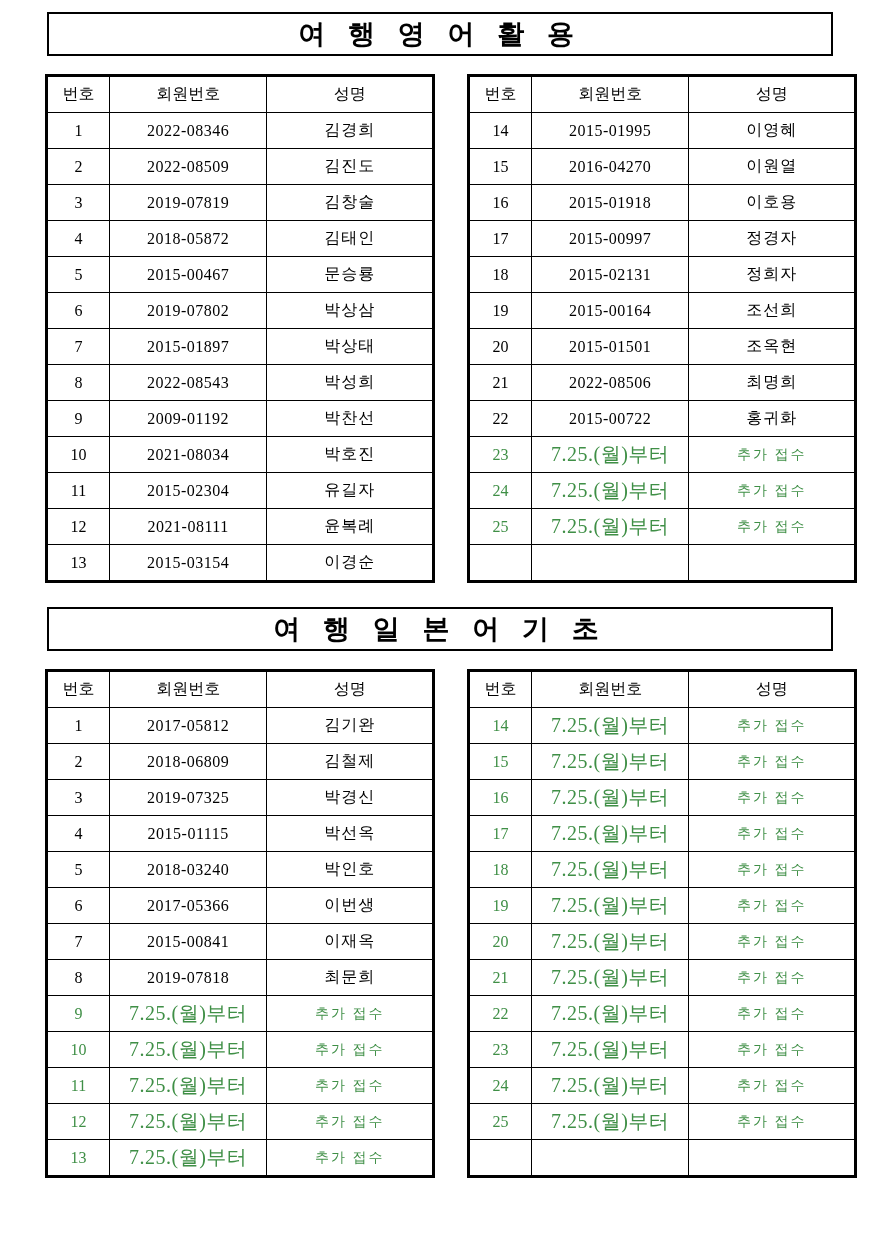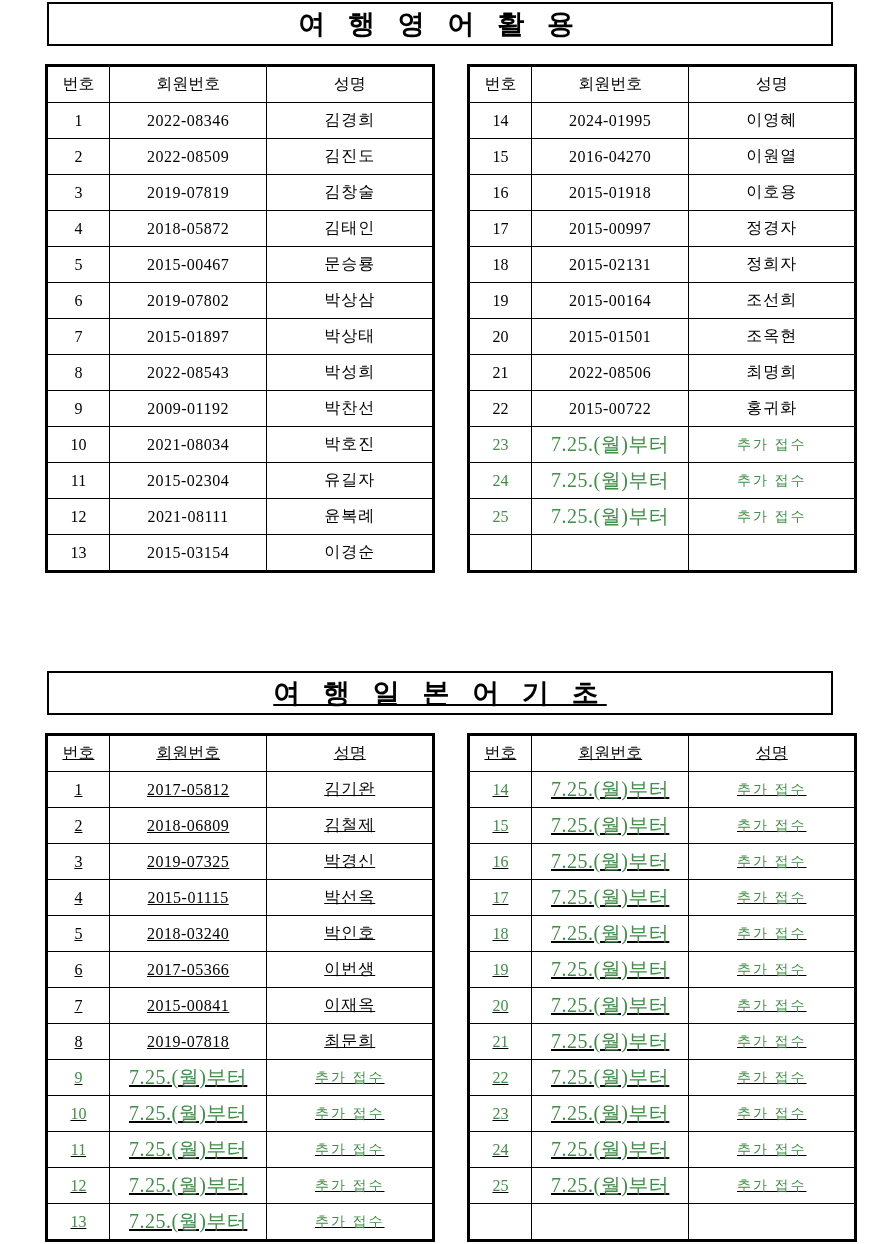--- a/index.html
+++ b/index.html
@@ -17,22 +17,22 @@
     height: 1244px;
     position: relative;
     padding: 0;
     background: #ffffff;
   }
   .section {
     position: absolute;
     left: 0;
     width: 880px;
   }
-  #section-0 { top: 2px; }
-  #section-1 { top: 671px; text-decoration: underline; }
+  #section-0 { top: 12px; }
+  #section-1 { top: 607px; }
 
   .title-bar {
     margin: 0 auto;
     width: 786px;
     height: 44px;
     border: 2px solid #000000;
     display: flex;
     align-items: center;
     justify-content: center;
     background: #ffffff;
@@ -192,21 +192,21 @@
           <thead>
             <tr>
               <th>번호</th>
               <th>회원번호</th>
               <th>성명</th>
             </tr>
           </thead>
           <tbody>
               <tr>
                 <td class="num">14</td>
-                <td class="id">2024-01995</td>
+                <td class="id">2015-01995</td>
                 <td class="name">이영혜</td>
               </tr>
               <tr>
                 <td class="num">15</td>
                 <td class="id">2016-04270</td>
                 <td class="name">이원열</td>
               </tr>
               <tr>
                 <td class="num">16</td>
                 <td class="id">2015-01918</td>

